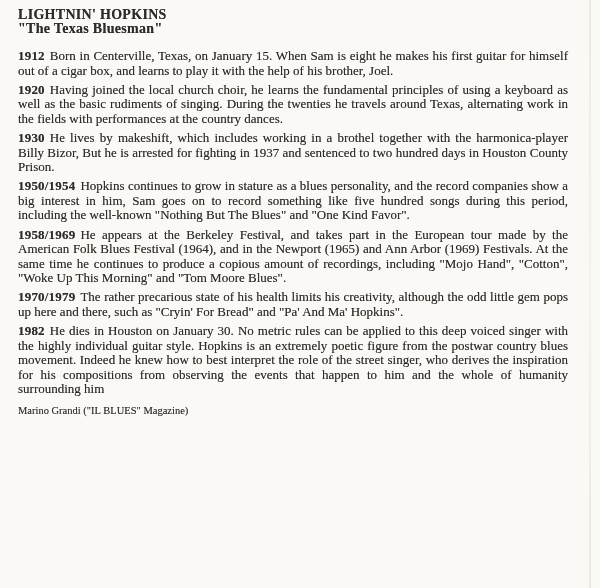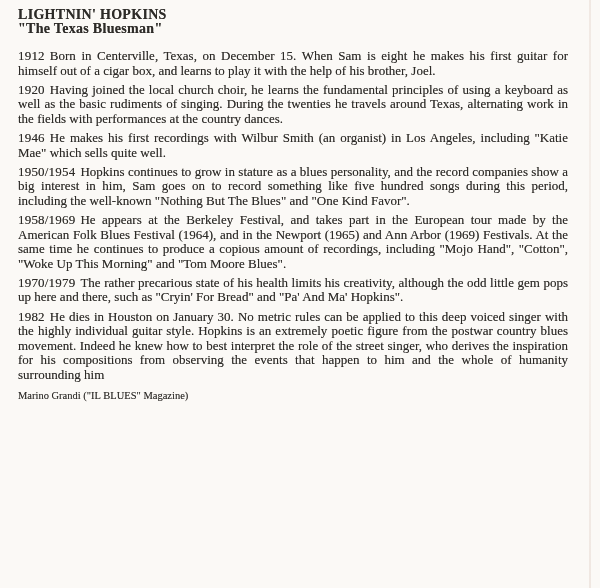--- a/index.html
+++ b/index.html
@@ -34,21 +34,21 @@
     text-shadow: 0 0 0.6px rgba(45,43,40,0.6);
   }
   .timeline p.entry {
     margin: 0 0 4.5px 0;
     font-size: 13px;
     line-height: 14.6px;
     text-align: justify;
     text-shadow: 0 0 0.5px rgba(45,43,40,0.5);
   }
   .timeline p.entry b {
-    font-weight: 400;
+    font-weight: 700;
     margin-right: 5px;
     letter-spacing: 0.2px;
   }
   footer p {
     margin: 8px 0 0 0;
     font-size: 10.5px;
     line-height: 12px;
     text-shadow: 0 0 0.4px rgba(45,43,40,0.45);
   }
   .scan-edge {
@@ -64,23 +64,23 @@
 </head>
 <body style="--bg: #fbf9f6; --fg: #2d2b28;">
 
 <div class="page">
   <header>
     <h1>LIGHTNIN' HOPKINS</h1>
     <h2>"The Texas Bluesman"</h2>
   </header>
 
   <section class="timeline" id="timeline">
-      <p class="entry"><b>1912</b><span>Born in Centerville, Texas, on December 15. When Sam is eight he makes his first guitar for himself out of a cigar box, and learns to play it with the help of his brother, Joel.</span></p>
+      <p class="entry"><b>1912</b><span>Born in Centerville, Texas, on January 15. When Sam is eight he makes his first guitar for himself out of a cigar box, and learns to play it with the help of his brother, Joel.</span></p>
       <p class="entry"><b>1920</b><span>Having joined the local church choir, he learns the fundamental principles of using a keyboard as well as the basic rudiments of singing. During the twenties he travels around Texas, alternating work in the fields with performances at the country dances.</span></p>
-      <p class="entry"><b>1946</b><span>He makes his first recordings with Wilbur Smith (an organist) in Los Angeles, including "Katie Mae" which sells quite well.</span></p>
+      <p class="entry"><b>1930</b><span>He lives by makeshift, which includes working in a brothel together with the harmonica-player Billy Bizor, But he is arrested for fighting in 1937 and sentenced to two hundred days in Houston County Prison.</span></p>
       <p class="entry"><b>1950/1954</b><span>Hopkins continues to grow in stature as a blues personality, and the record companies show a big interest in him, Sam goes on to record something like five hundred songs during this period, including the well-known "Nothing But The Blues" and "One Kind Favor".</span></p>
       <p class="entry"><b>1958/1969</b><span>He appears at the Berkeley Festival, and takes part in the European tour made by the American Folk Blues Festival (1964), and in the Newport (1965) and Ann Arbor (1969) Festivals. At the same time he continues to produce a copious amount of recordings, including "Mojo Hand", "Cotton", "Woke Up This Morning" and "Tom Moore Blues".</span></p>
       <p class="entry"><b>1970/1979</b><span>The rather precarious state of his health limits his creativity, although the odd little gem pops up here and there, such as "Cryin' For Bread" and "Pa' And Ma' Hopkins".</span></p>
       <p class="entry"><b>1982</b><span>He dies in Houston on January 30. No metric rules can be applied to this deep voiced singer with the highly individual guitar style. Hopkins is an extremely poetic figure from the postwar country blues movement. Indeed he knew how to best interpret the role of the street singer, who derives the inspiration for his compositions from observing the events that happen to him and the whole of humanity surrounding him</span></p>
     </section>
 
   <footer>
     <p>Marino Grandi ("IL BLUES" Magazine)</p>
   </footer>
 

